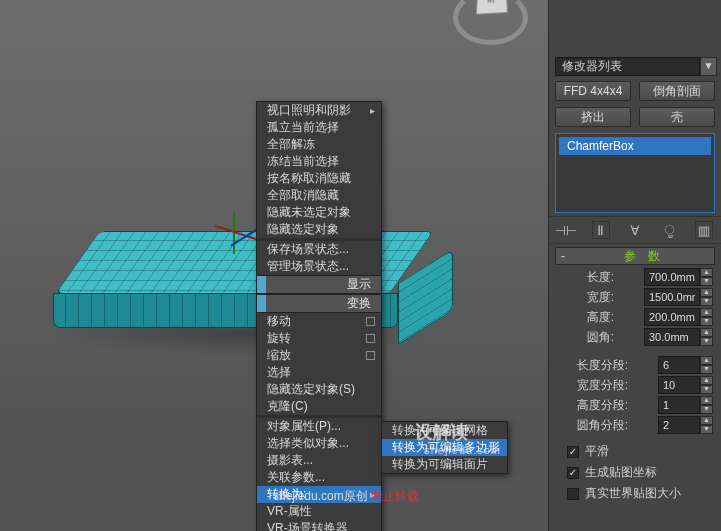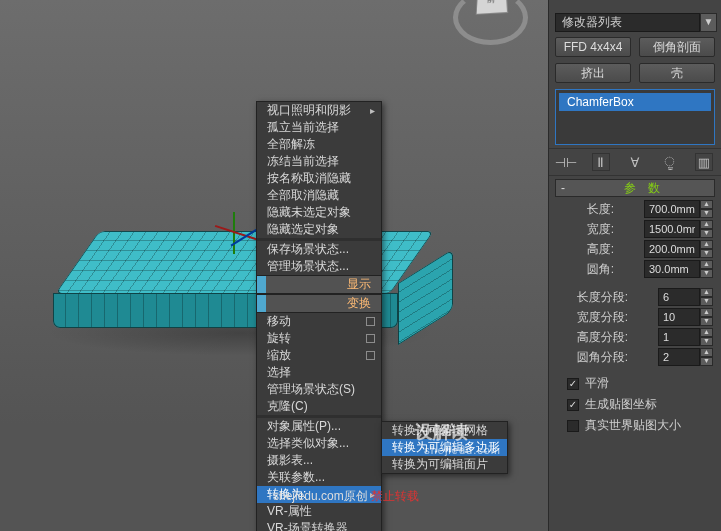--- a/index.html
+++ b/index.html
@@ -26,37 +26,37 @@
   .box-side { position:absolute; left:353px; top:35px; width:55px; height:62px; background:#2ba4ae; transform:skewY(-32deg); border-radius:0 7px 7px 0; background-image:
       repeating-linear-gradient(to bottom, transparent 0, transparent 9px, rgba(0,0,0,0.25) 9px, rgba(0,0,0,0.25) 10px); box-shadow:inset 0 0 0 1px #0f4346; }
   .shadow { position:absolute; left:45px; top:310px; width:390px; height:46px; background:radial-gradient(ellipse at center, rgba(0,0,0,0.25) 0%, transparent 70%); }
 
   
   .ctx { position:absolute; left:256px; top:101px; width:126px; background:#3b3b3b; color:#d8d8d8; font-size:12px; border:1px solid #222; box-shadow:2px 2px 6px rgba(0,0,0,0.5); }
   .mi { padding:1px 10px 1px 10px; line-height:15px; position:relative; white-space:nowrap; cursor:default; }
   .mi.arrow::after { content:"▸"; position:absolute; right:6px; top:1px; font-size:10px; color:#bfbfbf; }
   .mi.square::after { content:""; position:absolute; right:6px; top:4px; width:7px; height:7px; background:#3b3b3b; border:1px solid #8c8c8c; }
   .mi.barline { background:#2f2f2f; height:3px; padding:0; }
-  .mi.grp-head { background:#525252; color:#fdba74; text-align:right; border-top:1px solid #222; border-bottom:1px solid #222; }
+  .mi.grp-head { background:#525252; color:#e5e5e5; text-align:right; border-top:1px solid #222; border-bottom:1px solid #222; }
   .mi.grp-head .gh-mark { position:absolute; left:0; top:0; width:9px; height:100%; background:#4fa8cf; }
   .mi.hot { background:#2f76c2; color:#fff; }
   .submenu { position:absolute; left:381px; top:421px; width:127px; background:#3b3b3b; border:1px solid #222; color:#d8d8d8; font-size:12px; box-shadow:2px 2px 6px rgba(0,0,0,0.5); }
   .submenu .mi { line-height:15px; }
 
   
   .panel { position:absolute; right:0; top:0; width:173px; height:531px; background:#444; color:#cfcfcf; font-size:12px; border-left:1px solid #2a2a2a; }
-  .sel-wrap { padding:4px 4px 2px 6px; }
+  .sel-wrap { padding:4px 4px 2px 6px;margin-top:44px; }
   .select-row { display:flex; }
   .select-box { flex:1; height:19px; background:#2b2b2b; border:1px solid #1a1a1a; line-height:17px; padding-left:6px; color:#cfcfcf; }
   .select-arrow { width:17px; height:19px; background:#5c5c5c; border:1px solid #2a2a2a; text-align:center; line-height:15px; font-size:10px; }
 
   .btn-row { display:flex; gap:8px; padding:3px 6px; }
   .btn { flex:1; height:20px; background:linear-gradient(#5c5c5c,#4b4b4b); border:1px solid #2a2a2a; border-radius:2px; line-height:18px; text-align:center; color:#dcdcdc; font-size:12px; }
 
-  .listbox { margin:3px 6px; height:56px; background:#3a3a3a; border:1px solid #2f76c2; position:relative; }
+  .listbox { margin:3px 6px; height:80px; background:#3a3a3a; border:1px solid #2f76c2; position:relative; }
   .listbox .item { background:#2f76c2; color:#fff; padding:2px 8px; margin:3px 3px; font-size:12px; }
 
   .iconbar { display:flex; gap:8px; justify-content:space-between; padding:4px 8px; align-items:center; border-top:1px solid #333; border-bottom:1px solid #333; }
   .ib { width:18px; height:18px; display:flex; align-items:center; justify-content:center; color:#bfbfbf; font-size:13px; }
 
   .rollup-head { display:flex; align-items:center; background:#555; border:1px solid #2a2a2a; margin:3px 6px 2px 6px; height:18px; }
   .rollup-head .minus { width:14px; text-align:center; color:#dcdcdc; }
   .rollup-head .title { flex:1; text-align:center; color:#84cc16; letter-spacing:12px; padding-left:12px; }
 
   .param-row { display:flex; align-items:center; padding:1px 8px 1px 0; justify-content:space-between; }
@@ -111,21 +111,21 @@
   <div class="mi">保存场景状态...</div>
   <div class="mi">管理场景状态...</div>
 
   <div class="mi grp-head"><span class="gh-mark"></span><span>显示</span></div>
   <div class="mi grp-head"><span class="gh-mark"></span><span>变换</span></div>
 
   <div class="mi square">移动</div>
   <div class="mi square">旋转</div>
   <div class="mi square">缩放</div>
   <div class="mi">选择</div>
-  <div class="mi">管理场景状态(S)</div>
+  <div class="mi">隐藏选定对象(S)</div>
   <div class="mi">克隆(C)</div>
   <div class="mi barline"></div>
   <div class="mi">对象属性(P)...</div>
   <div class="mi">选择类似对象...</div>
   <div class="mi">摄影表...</div>
   <div class="mi">关联参数...</div>
   <div class="mi hot arrow">转换为:</div>
   <div class="mi">VR-属性</div>
   <div class="mi">VR-场景转换器</div>
 

